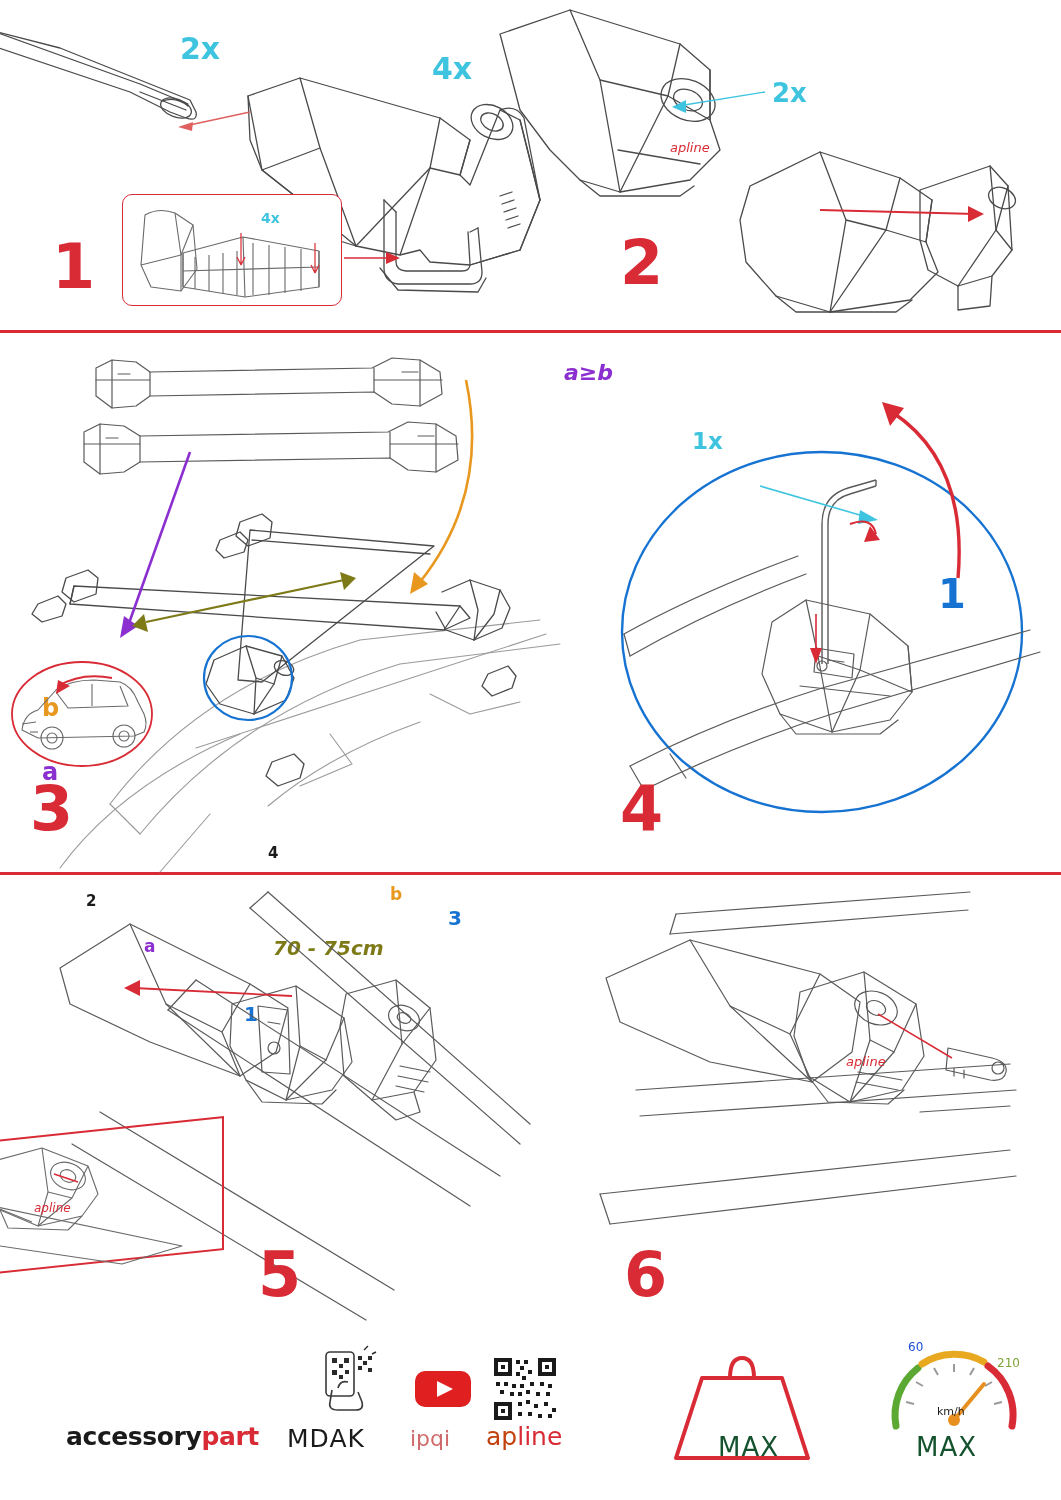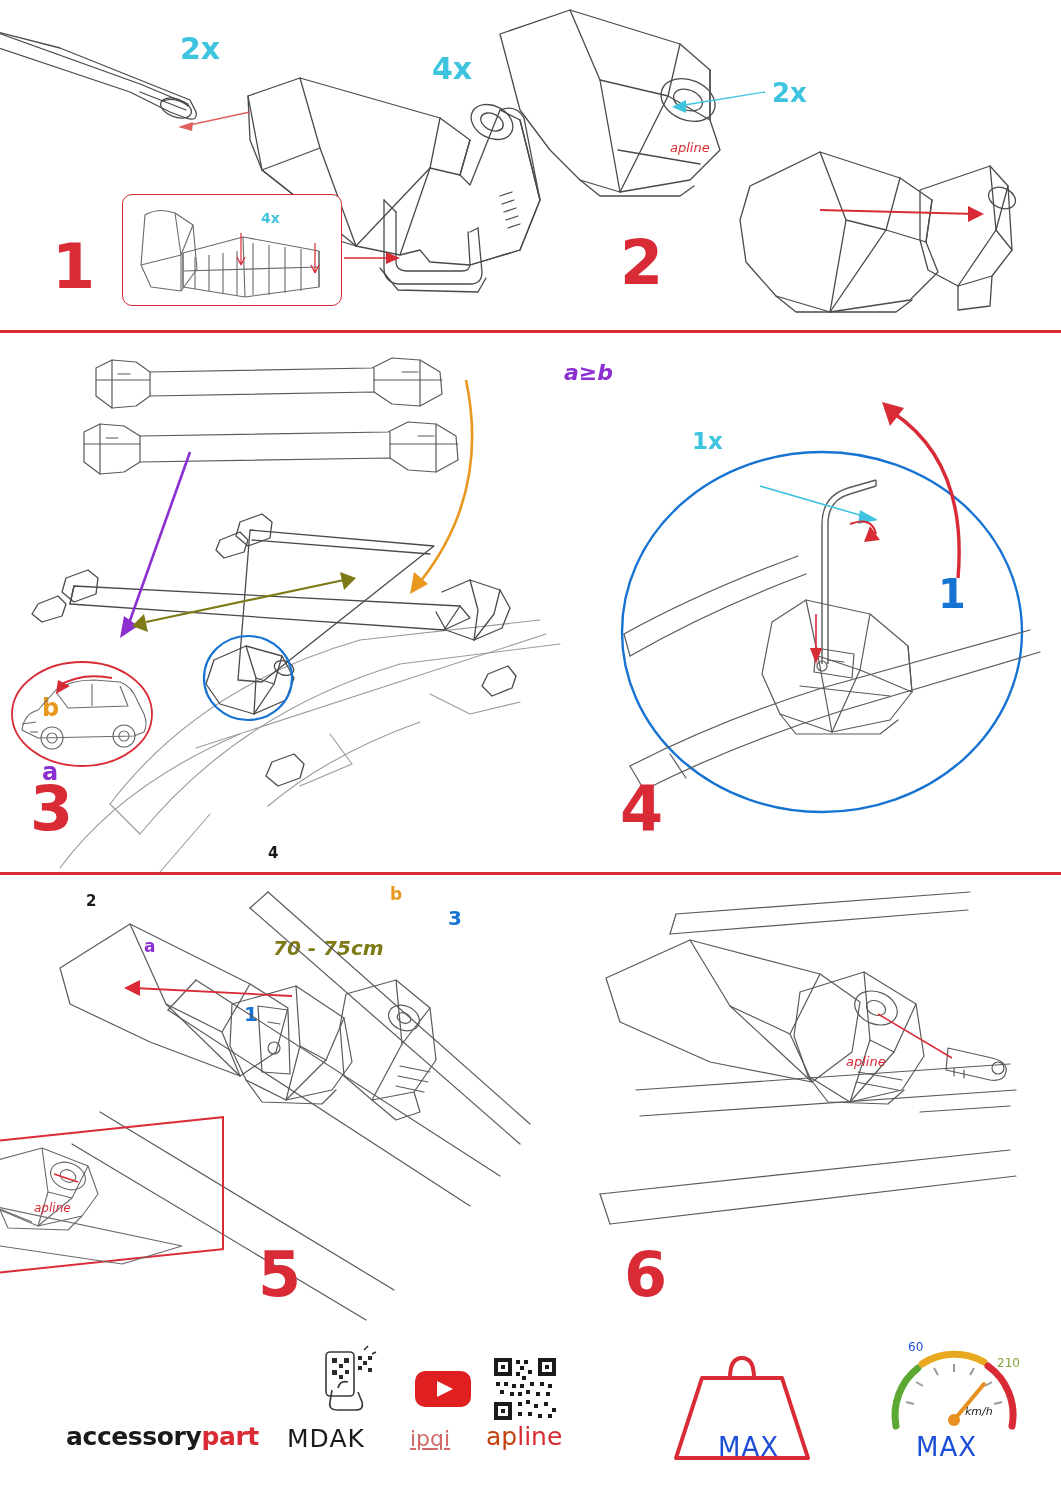--- a/index.html
+++ b/index.html
@@ -82,35 +82,34 @@
     letter-spacing: 1px;
     color: #1a1a1a;
     font-weight: 400;
   }
   .brand-ipqi {
     position: absolute;
     left: 410px; top: 66px;
     font-size: 22px;
     color: #d06a6a;
     font-weight: 400;
-    text-decoration: underline;
   }
   .brand-apline {
     position: absolute;
     left: 486px; top: 62px;
     font-size: 25px;
     font-weight: 400;
   }
   .brand-apline .p1 { color: #c2410c; }
   .brand-apline .p2 { color: #d92b35; }
   .max-label {
     position: absolute;
     font-size: 26px;
     font-weight: 400;
-    color: #1d4ed8;
+    color: #14532d;
     letter-spacing: 1px;
   }
   .kmh {
     position: absolute;
     font-size: 11px;
     color: #1a1a1a;
   }
   .speed-tick {
     position: absolute;
     font-size: 12px;
@@ -585,17 +584,17 @@
       <path d="M42 24 A60 60 0 0 1 104 22" fill="none" stroke="#e8a81f" stroke-width="7" stroke-linecap="round"></path>
       <path d="M108 26 A60 60 0 0 1 132 86" fill="none" stroke="#d92b35" stroke-width="7" stroke-linecap="round"></path>
       <g stroke="#9a9a9a" stroke-width="2">
         <path d="M26 62 L34 64 M36 42 L43 46 M54 28 L58 35 M74 24 L74 32 M94 28 L90 35 M112 42 L105 46 M122 62 L114 64"></path>
       </g>
       <path d="M74 80 L104 44" stroke="#e8901f" stroke-width="4" stroke-linecap="round" fill="none"></path>
       <circle cx="74" cy="80" r="6" fill="#e8901f"></circle>
     </svg>
     <div class="speed-tick" style="left:908px;top:-20px;">60</div>
     <div class="speed-tick hi" style="left:997px;top:-4px;">210</div>
-    <div class="kmh" style="left:965px;top:45px;font-style:italic;">km/h</div>
+    <div class="kmh" style="left:937px;top:45px;">km/h</div>
     <div class="max-label" style="left:916px;top:72px;">MAX</div>
   </div>
 
 </div>
 
 </body></html>

